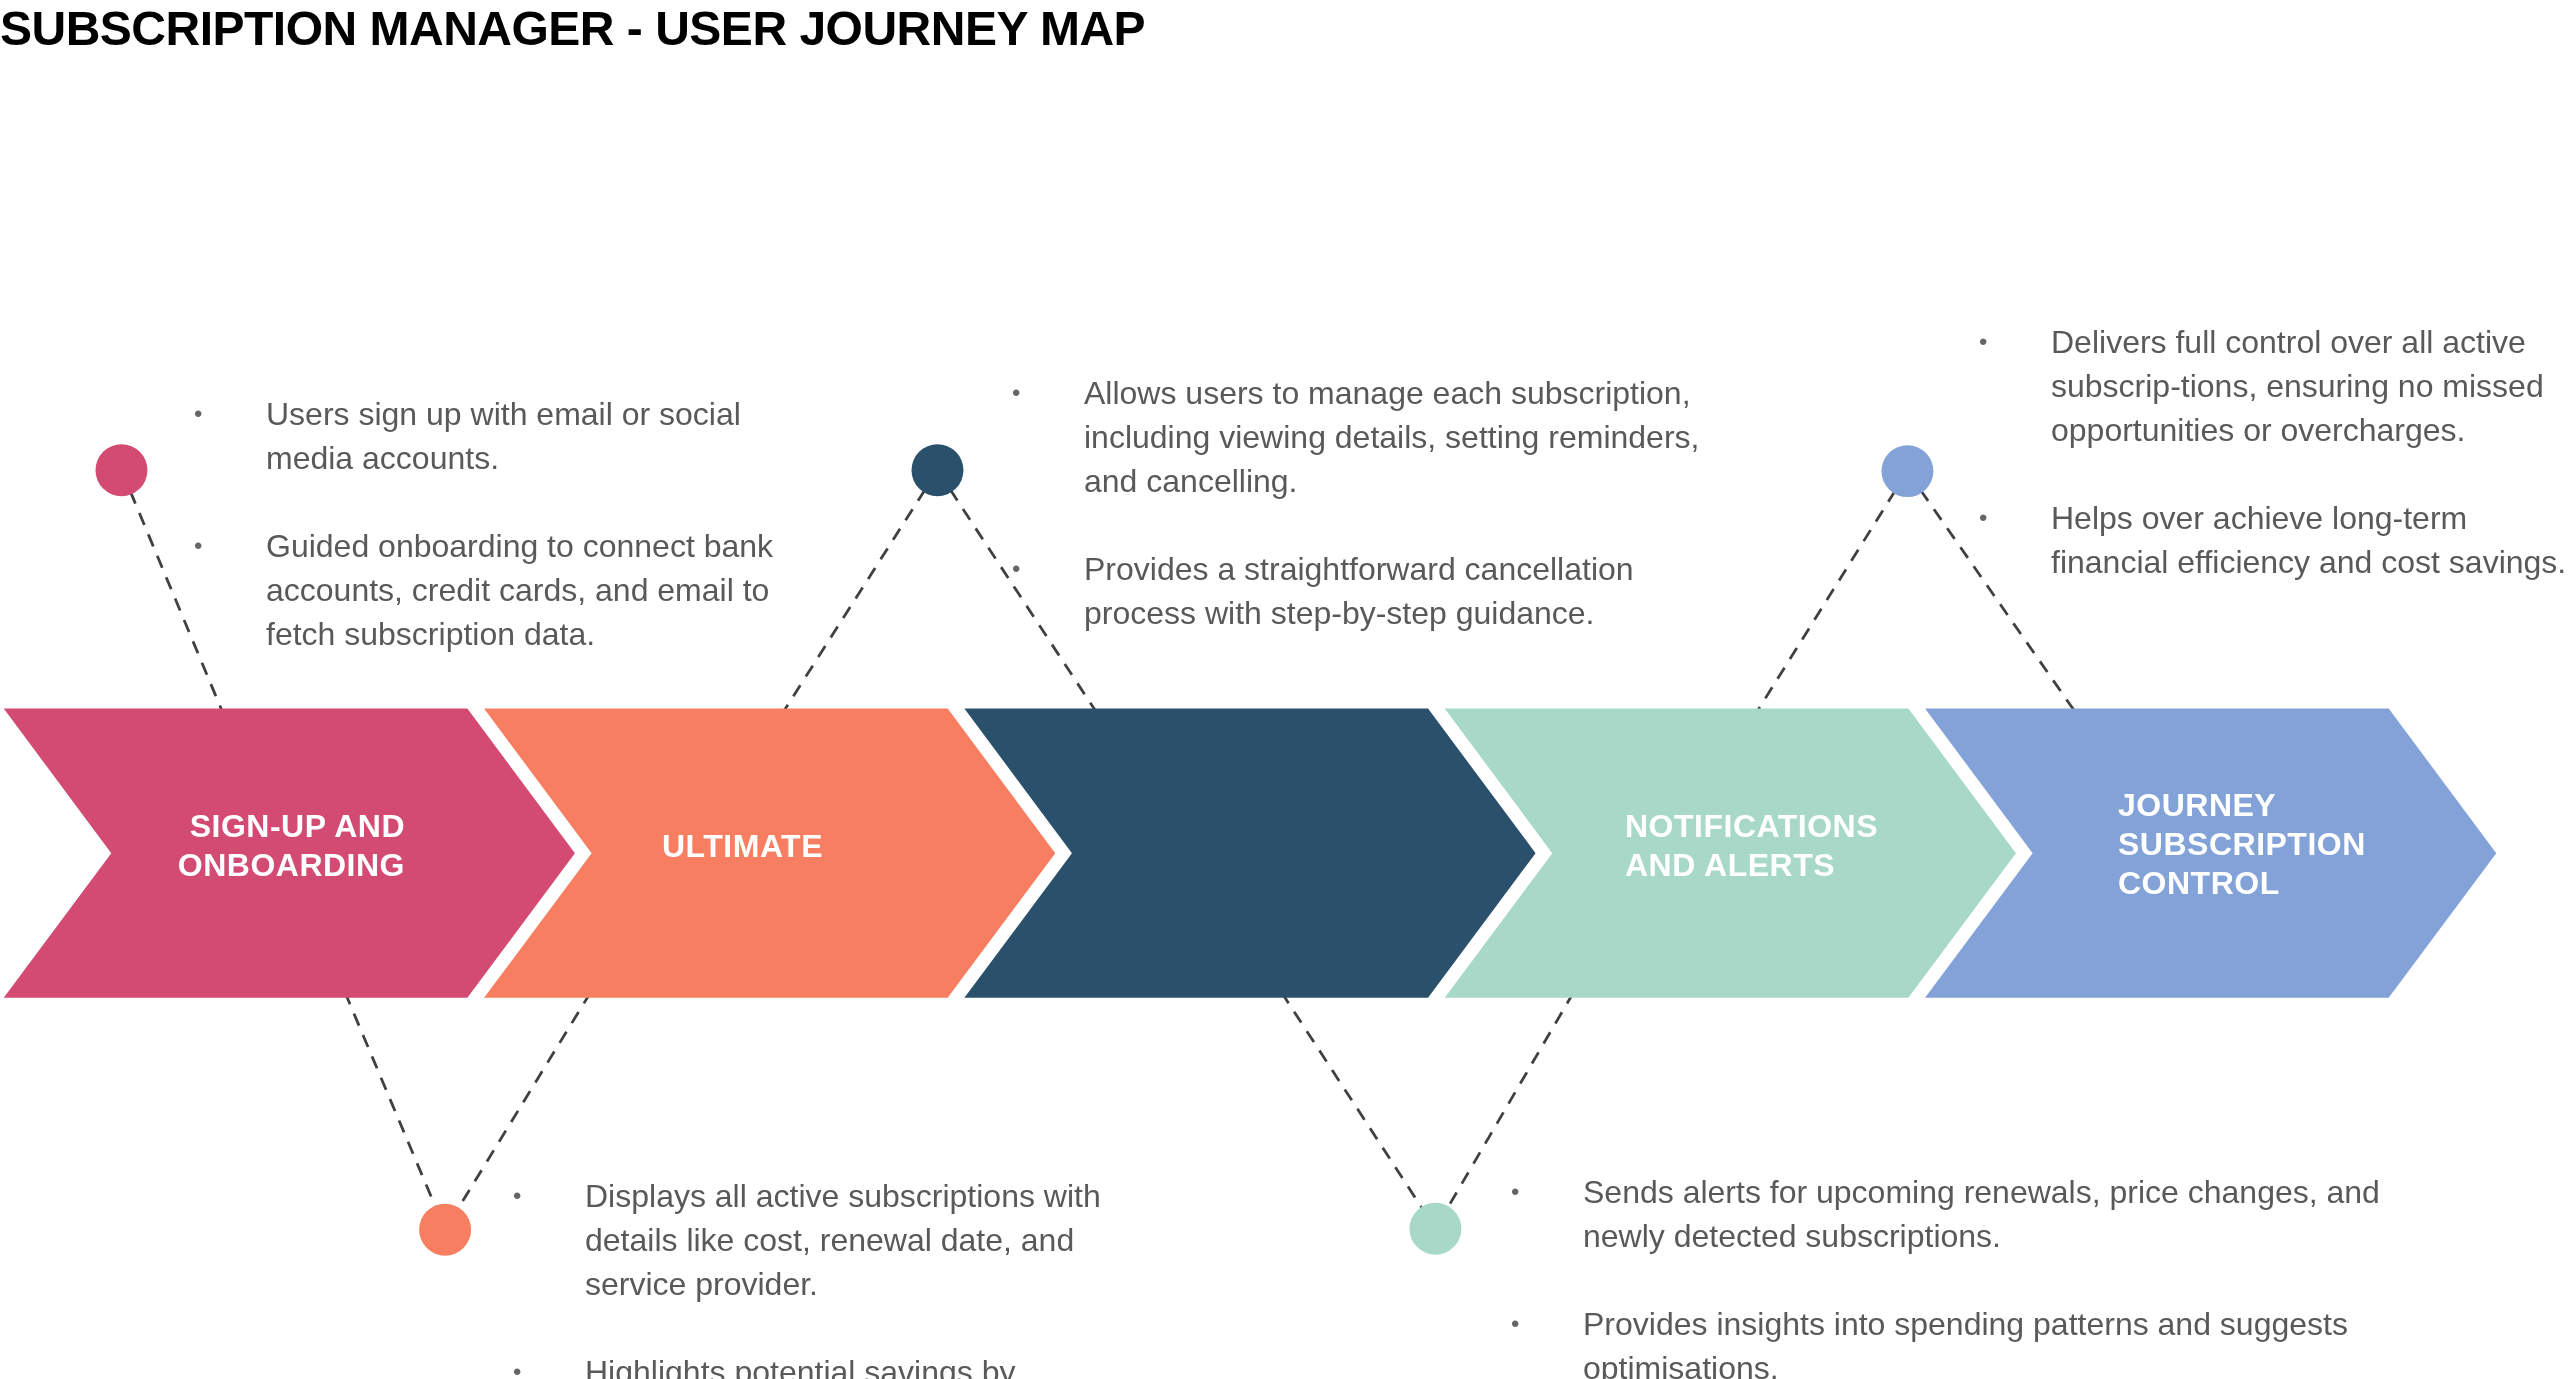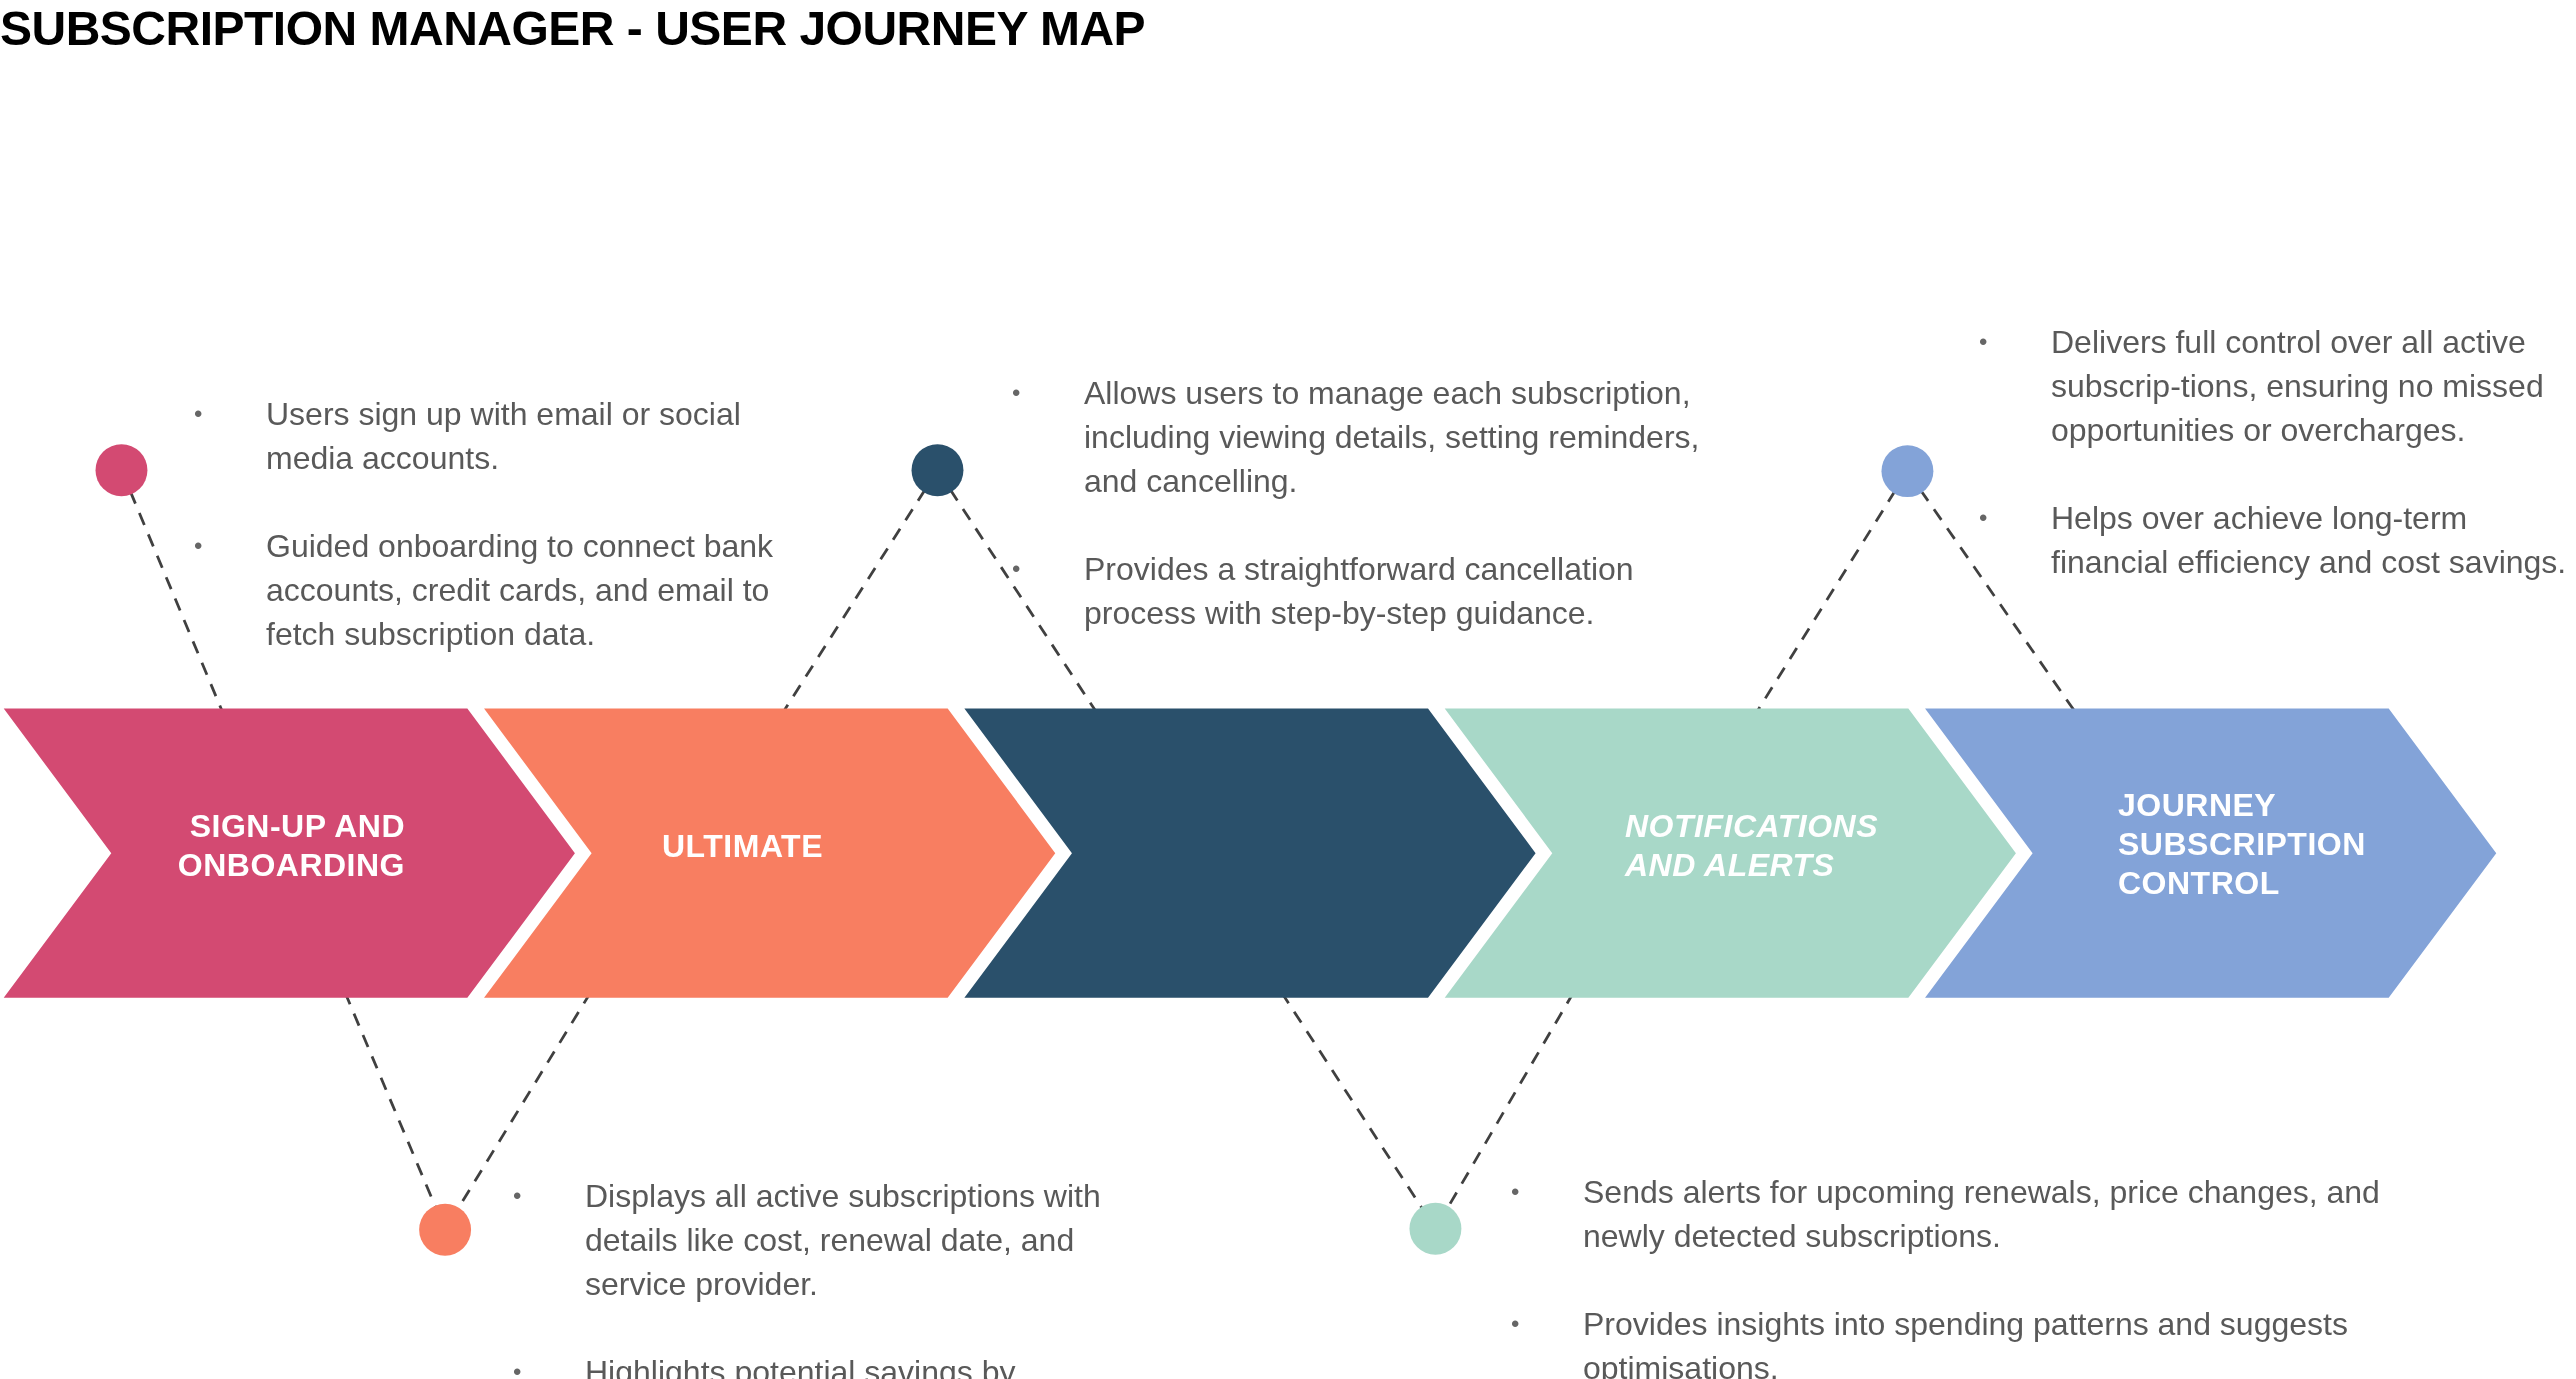--- a/index.html
+++ b/index.html
@@ -67,21 +67,21 @@
 
     <circle cx="131" cy="507" r="28" fill="#d34a72"></circle>
     <circle cx="480" cy="1326" r="28" fill="#f87e61"></circle>
     <circle cx="1011" cy="507" r="28" fill="#2a506b"></circle>
     <circle cx="1548" cy="1325" r="28" fill="#a8d8c8"></circle>
     <circle cx="2057" cy="508" r="28" fill="#83a3d8"></circle>
   </svg>
 
   <div class="stage-label" style="left:155px;top:807px;width:250px;text-align:right;">SIGN-UP AND ONBOARDING</div>
   <div class="stage-label" style="left:662px;top:827px;width:278px;">ULTIMATE</div>
-  <div class="stage-label" style="left:1625px;top:807px;width:292px;font-style:italic;">NOTIFICATIONS AND ALERTS</div>
+  <div class="stage-label" style="left:1625px;top:807px;width:292px;">NOTIFICATIONS AND ALERTS</div>
   <div class="stage-label" style="left:2118px;top:786px;width:269px;">JOURNEY SUBSCRIPTION CONTROL</div>
 
   <div class="callout" style="left:181px;top:392px;width:618px;">
     <div class="note">
       <span class="bullet">•</span>
       <div class="note-text">Users sign up with email or social media accounts.</div>
     </div>
     <div class="note">
       <span class="bullet">•</span>
       <div class="note-text">Guided onboarding to connect bank accounts, credit cards, and email to fetch subscription data.</div>

